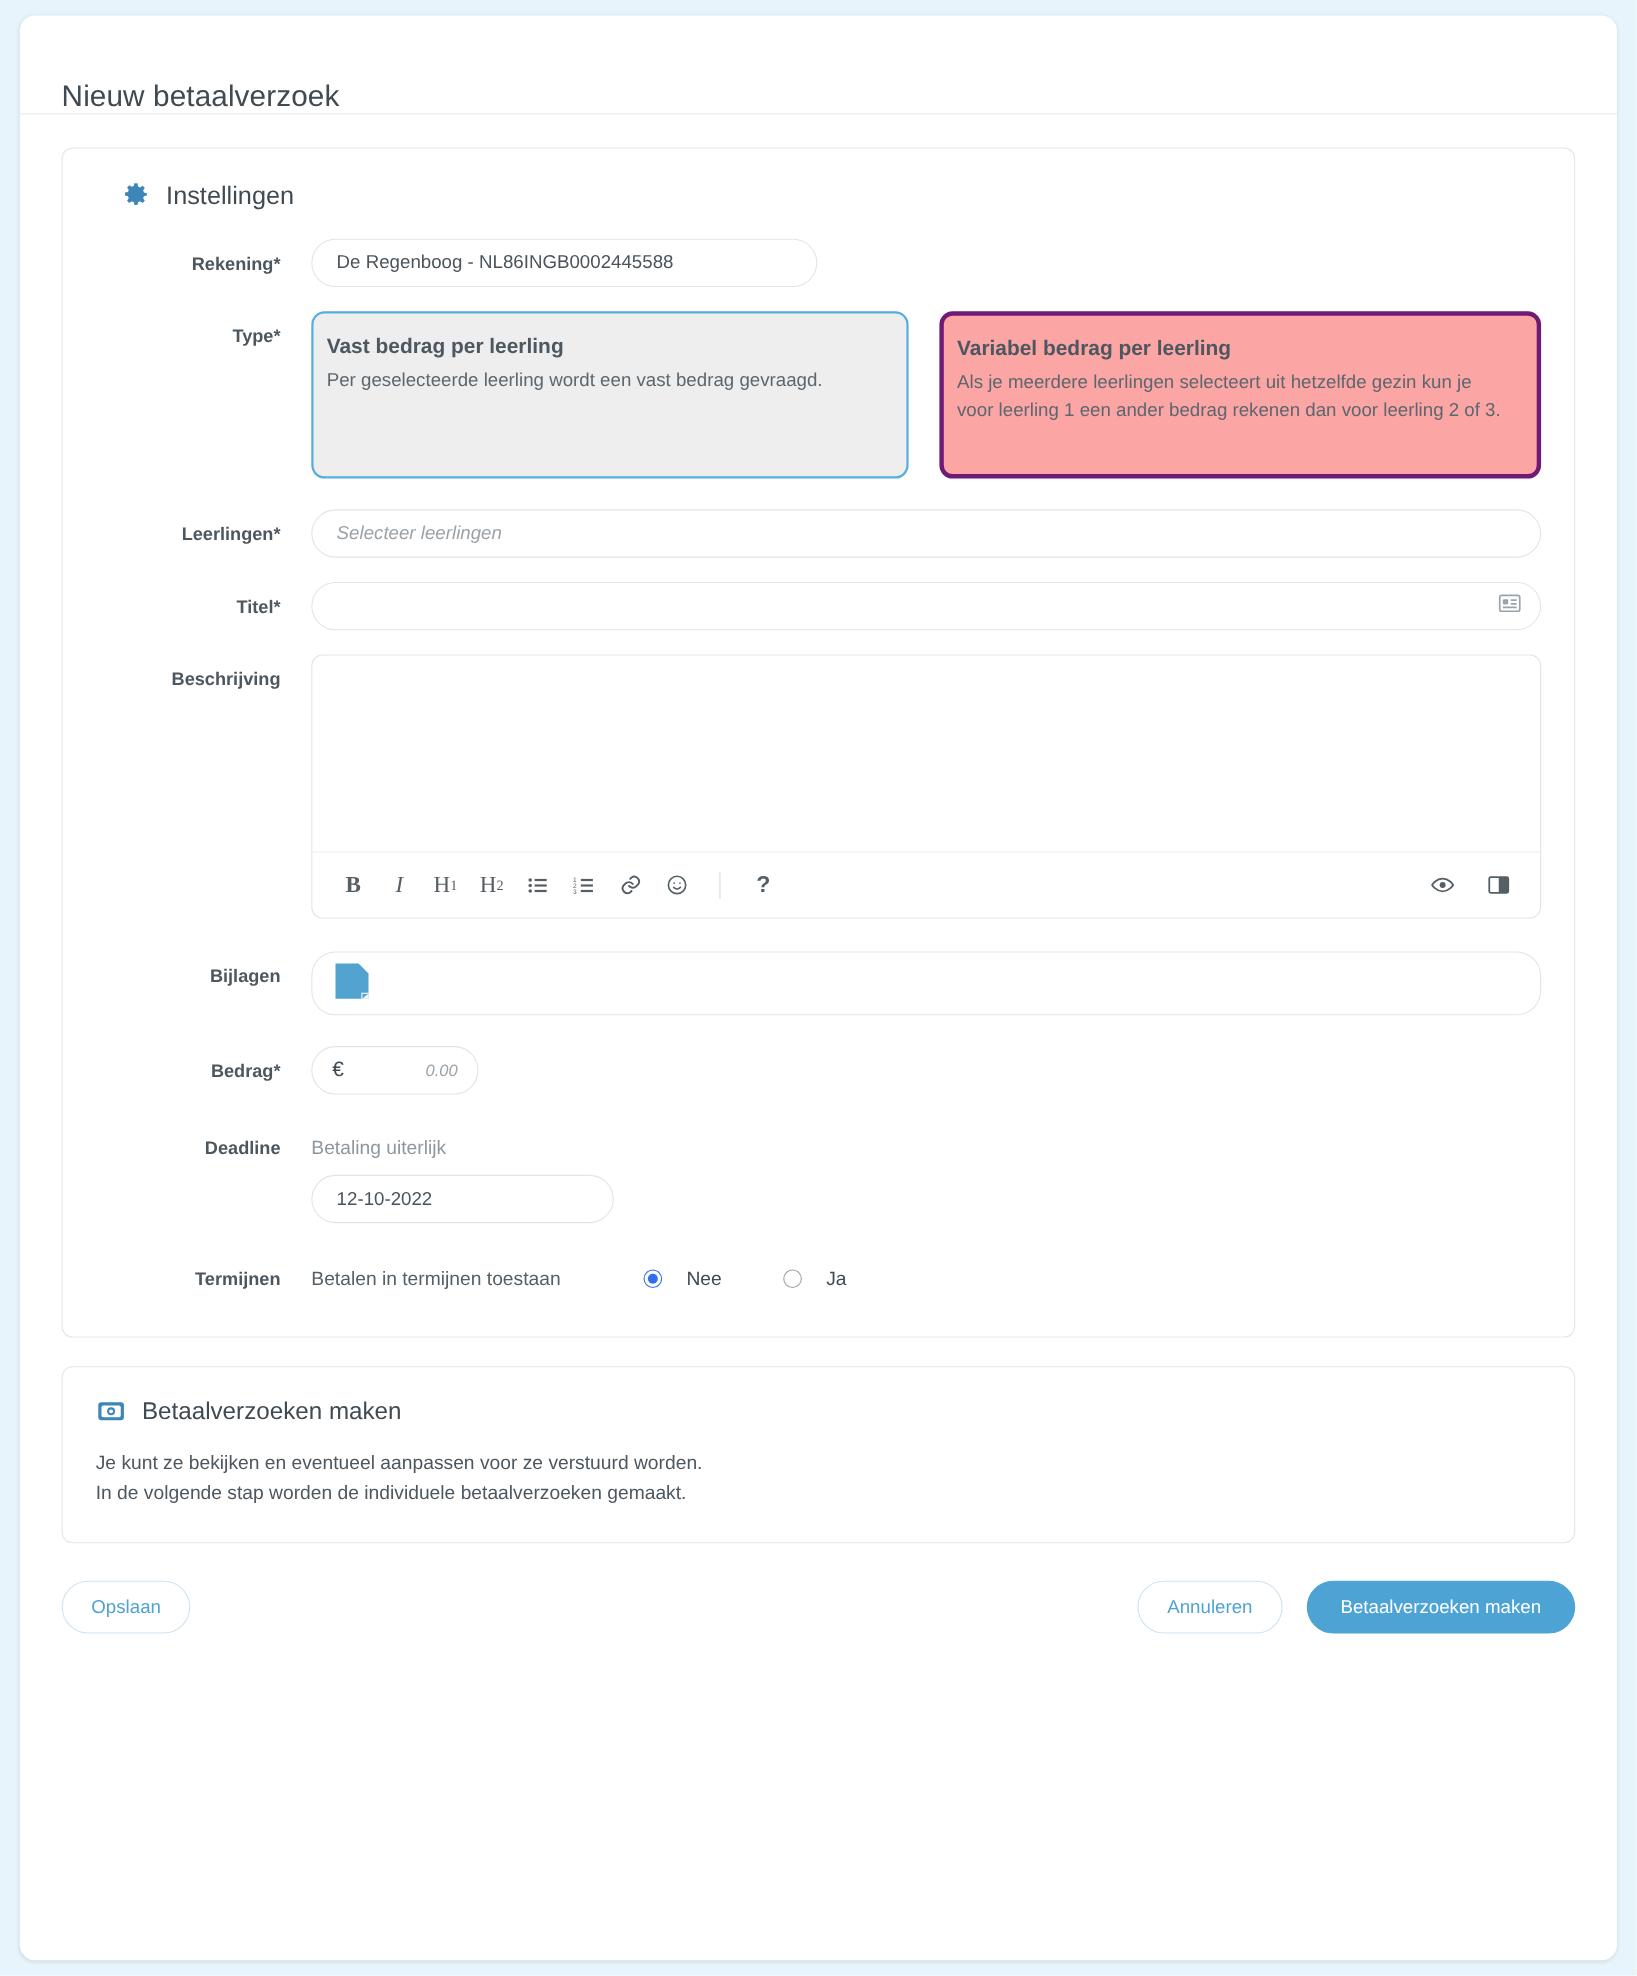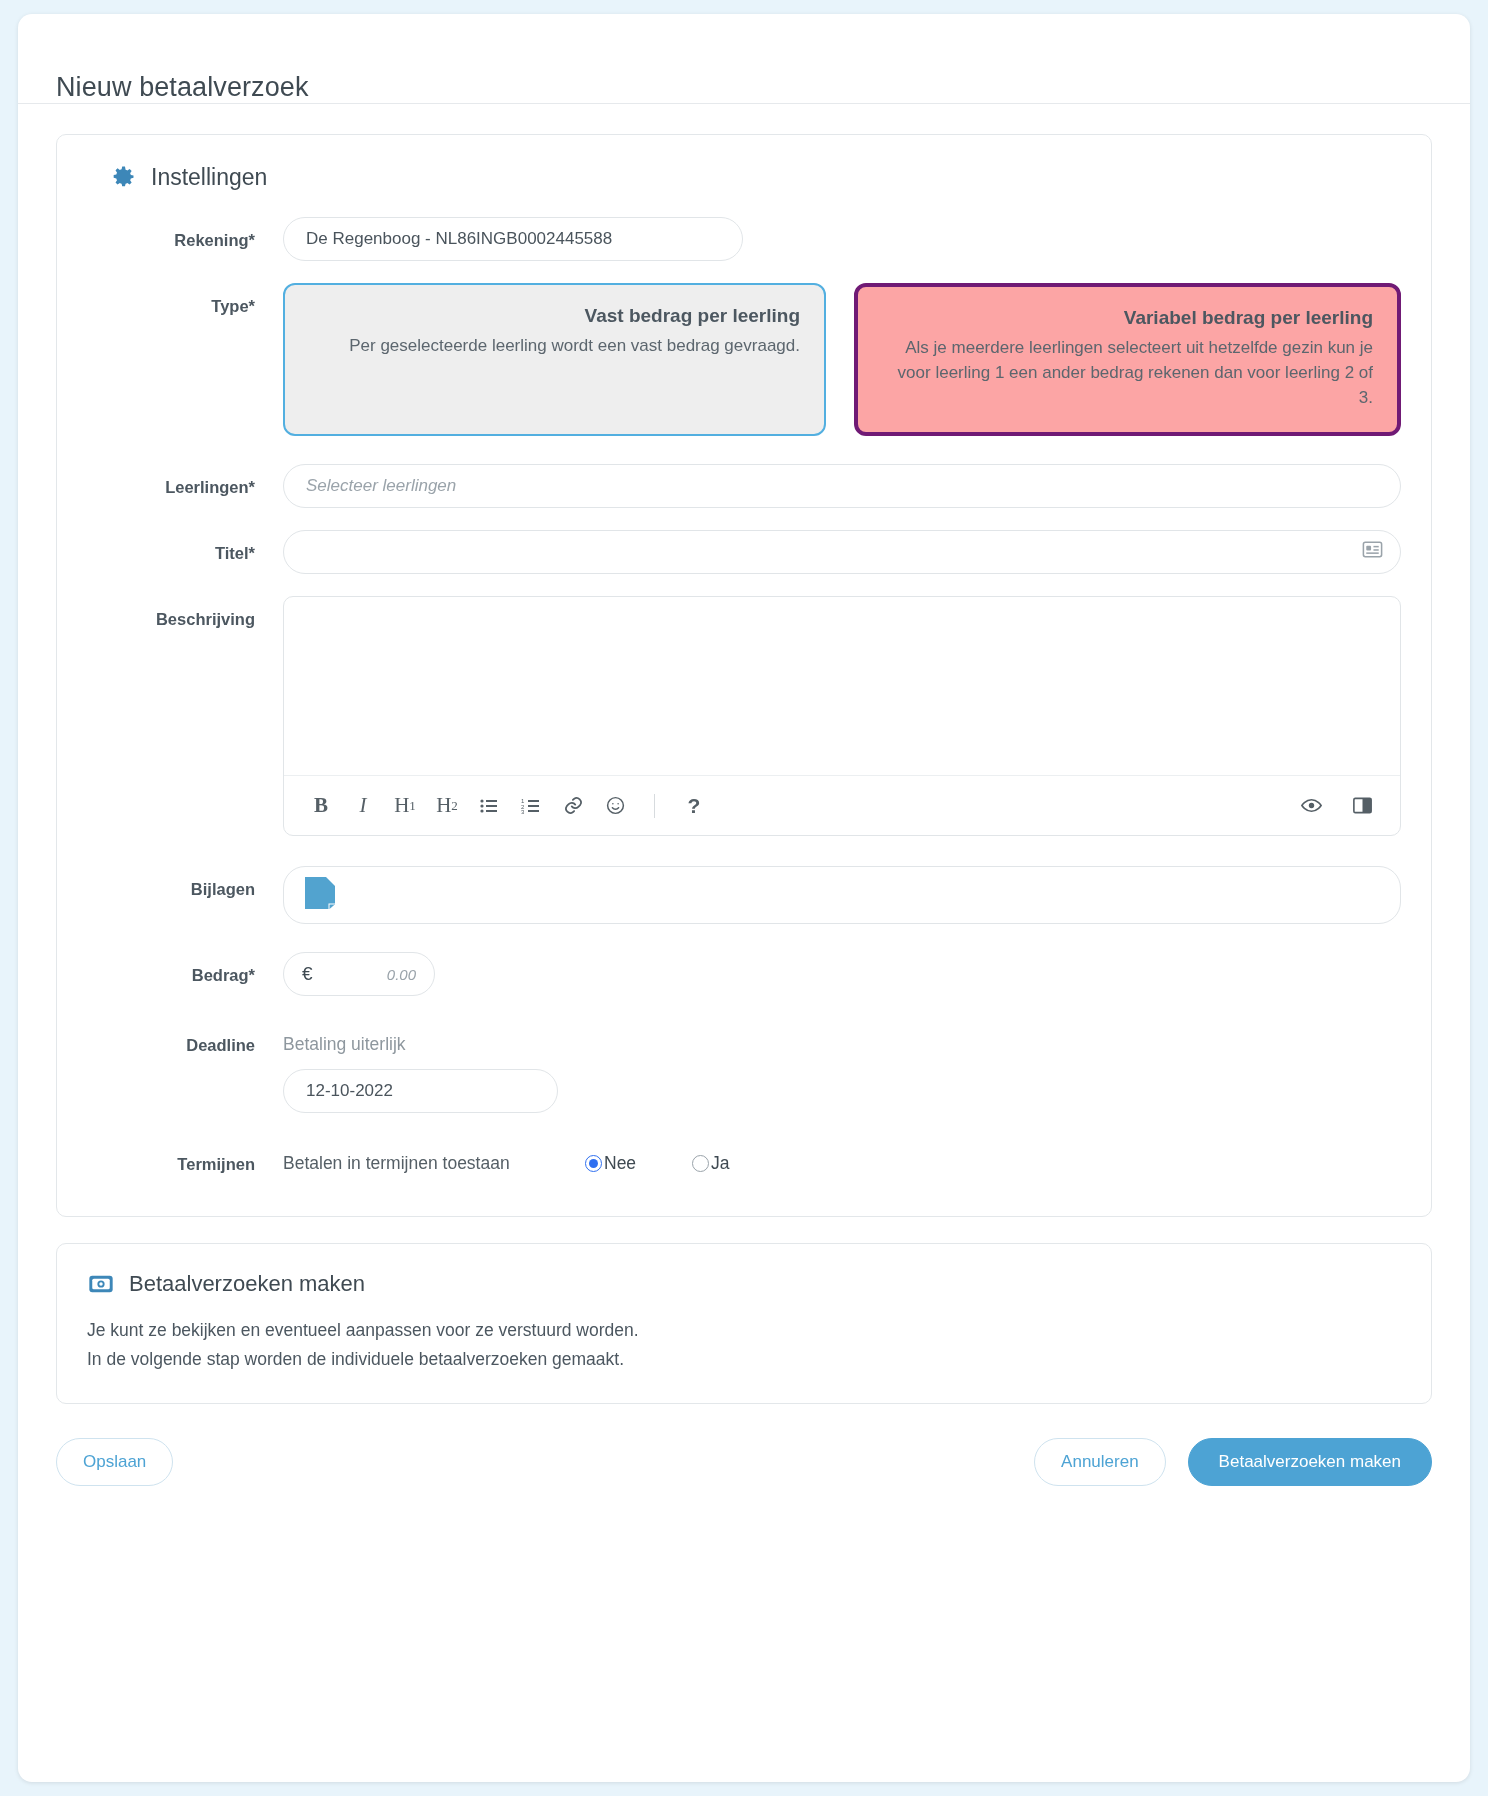--- a/index.html
+++ b/index.html
@@ -120,24 +120,23 @@
   }
 
   
   .type-cards {
     display: flex;
     gap: 28px;
   }
   .type-card {
     flex: 1;
     border-radius: 12px;
-    padding: 20px 24px 22px 32px;
+    padding: 20px 24px 22px 12px;
     box-sizing: border-box;
     min-height: 152px;
-    text-align: right;
   }
   .type-card.selected {
     border: 2px solid #52afe0;
     background: #eeeeee;
   }
   .type-card.unselected {
     border: 4px solid #701a75;
     background: #fca5a5;
   }
   .tc-title {
@@ -235,21 +234,21 @@
     padding-top: 12px;
   }
   .radio-text {
     font-size: 17.5px;
     color: #555f66;
     width: 302px;
   }
   .radio-opt {
     display: flex;
     align-items: center;
-    gap: 2px;
+    gap: 22px;
     margin-right: 56px;
   }
   .radio-dot {
     width: 17px;
     height: 17px;
     border-radius: 50%;
     border: 1.6px solid #9aa3aa;
     box-sizing: border-box;
     display: flex;
     align-items: center;

